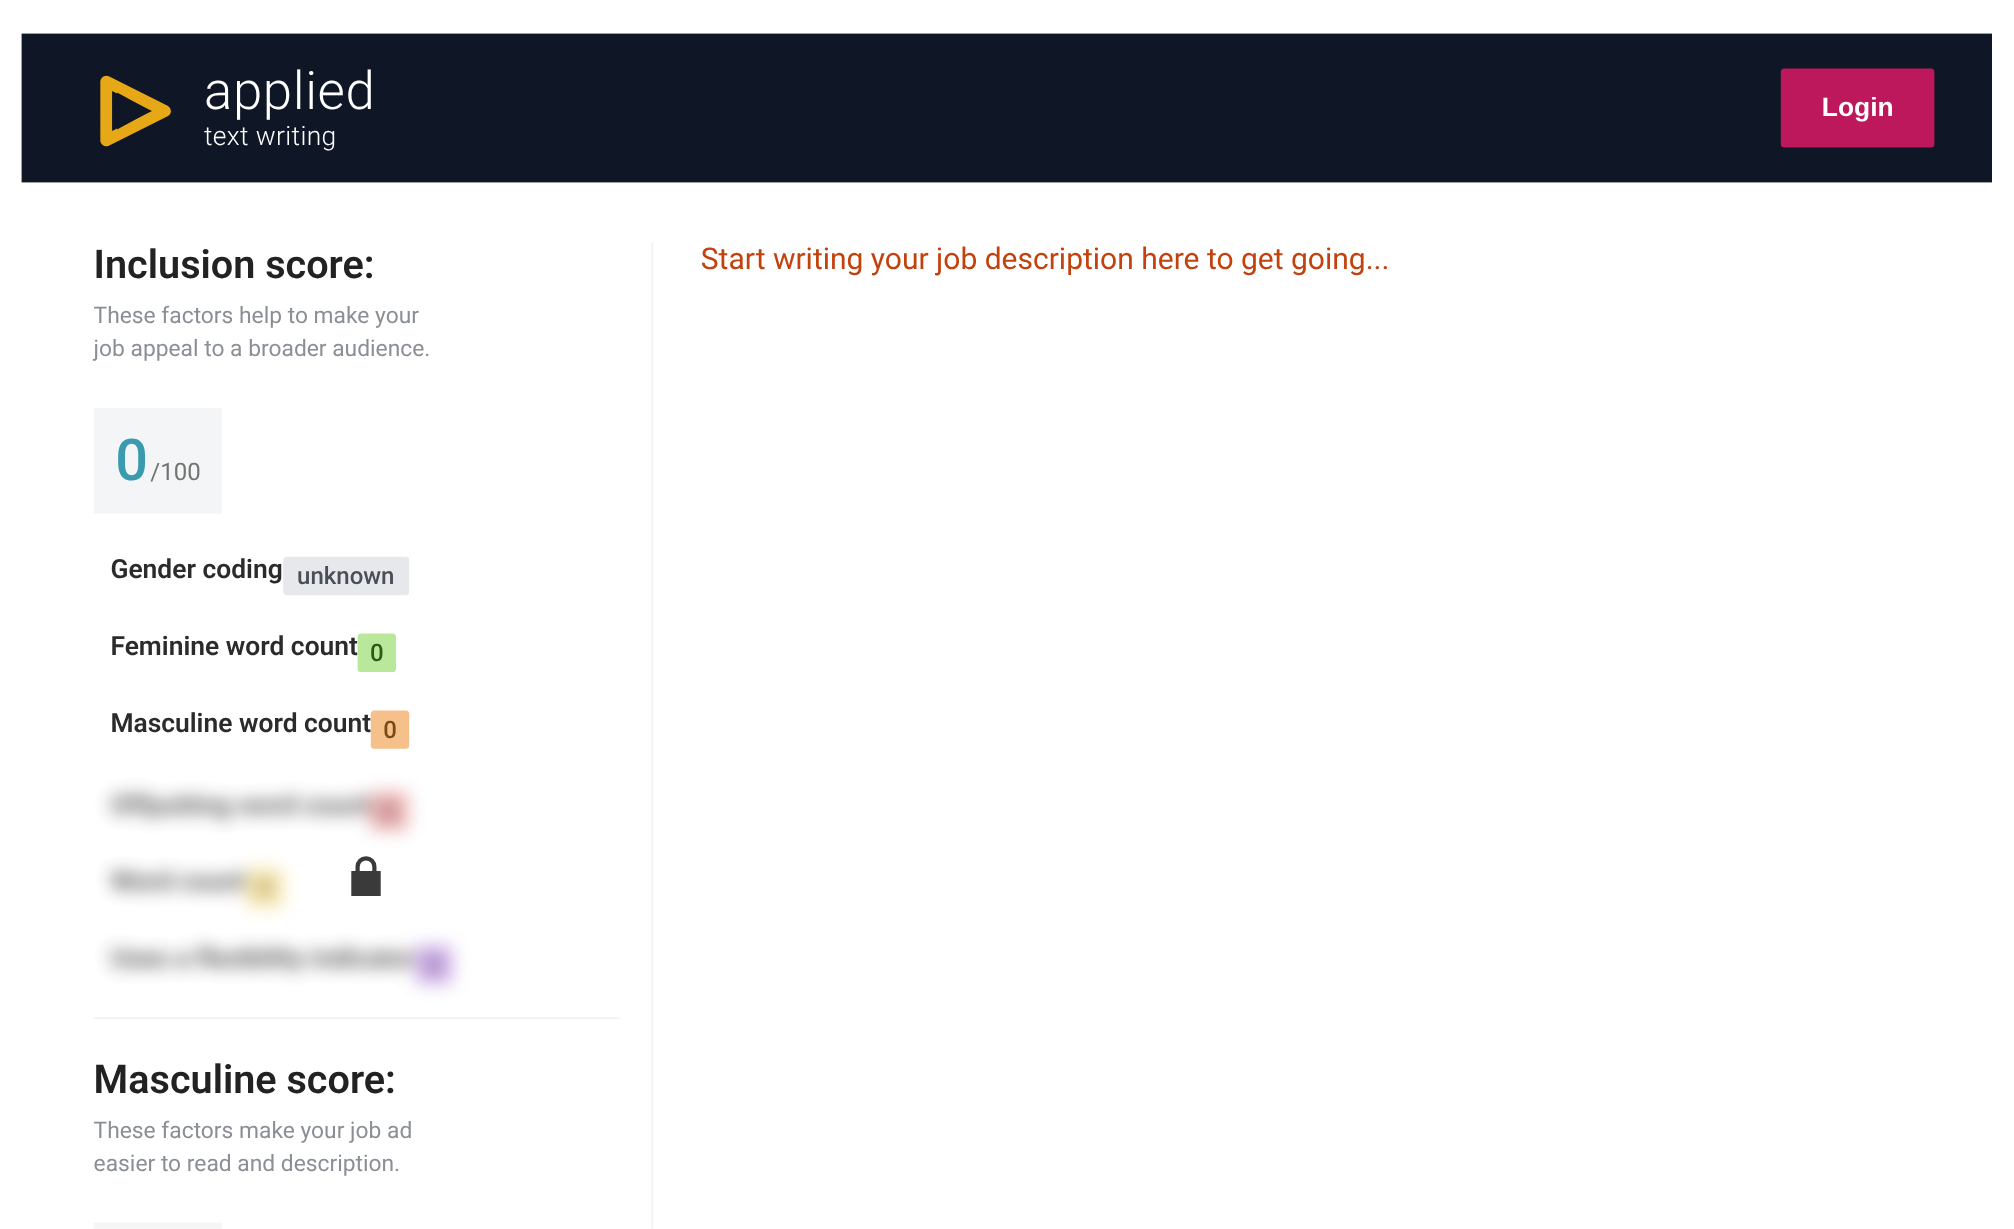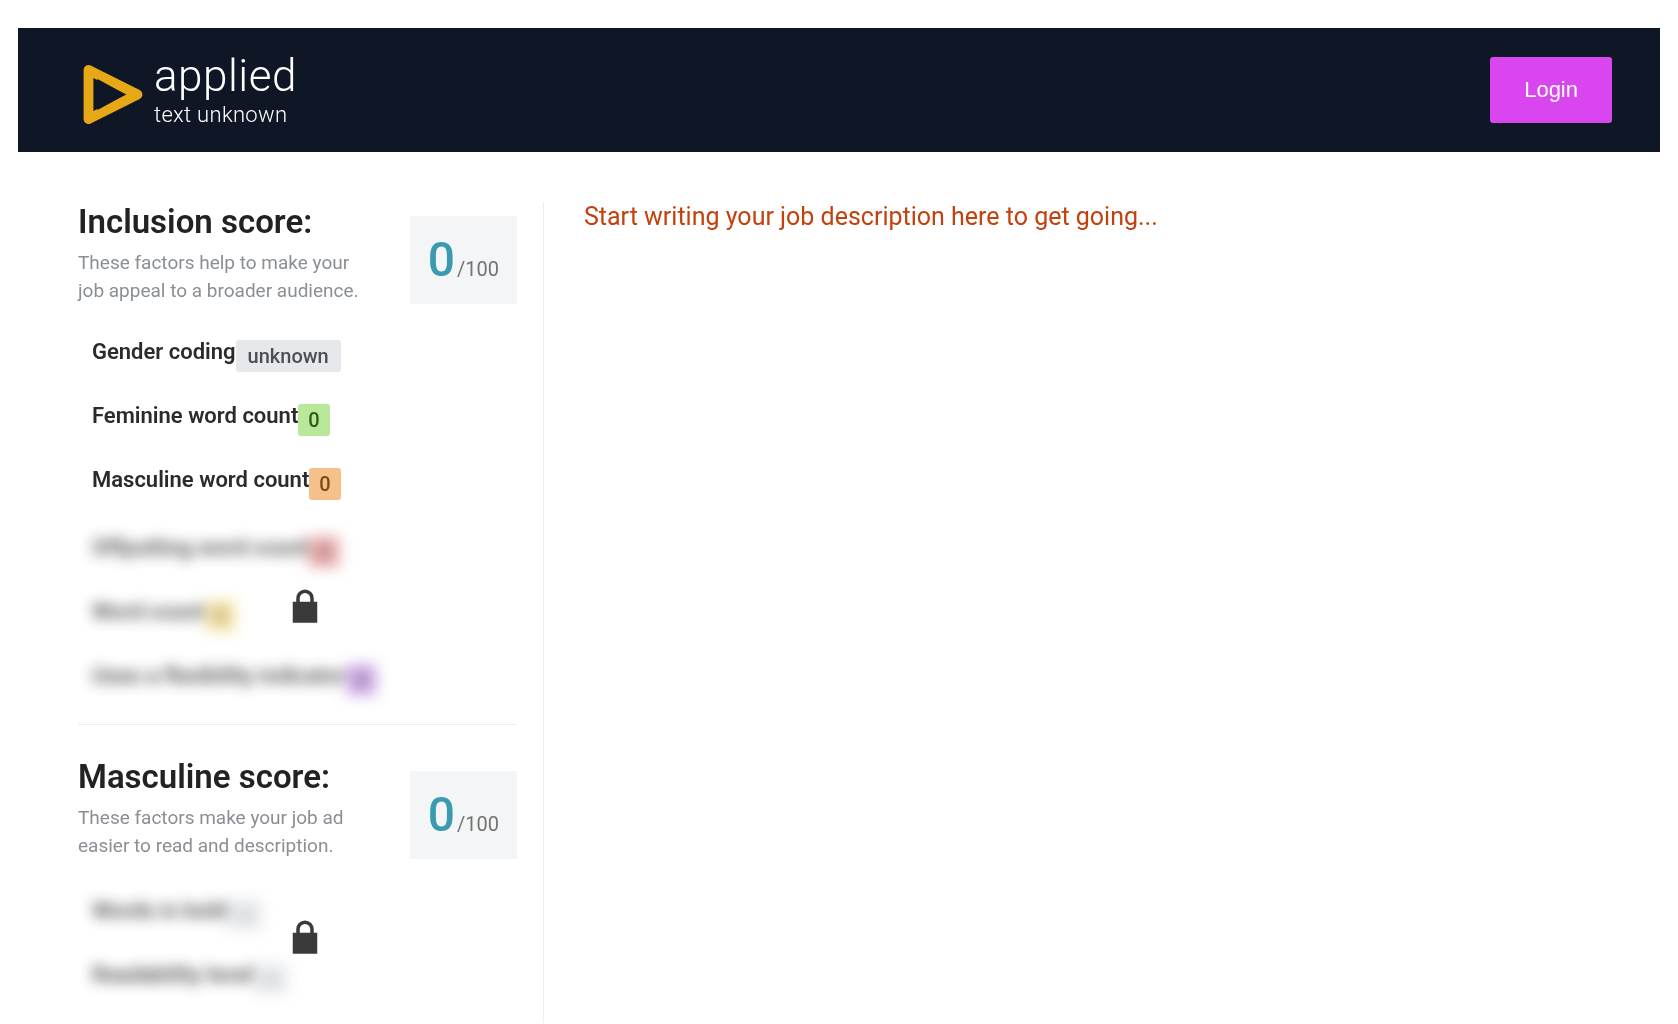--- a/index.html
+++ b/index.html
@@ -19,48 +19,48 @@
   }
   .header {
     background: #0f1626;
     display: flex;
     align-items: center;
     justify-content: space-between;
     padding: 26px 48px 26px 60px;
   }
   .logo-block {
     display: flex;
-    align-items: flex-end;
-    gap: 6px;
+    align-items: flex-start;
+    gap: 22px;
   }
   .logo-icon svg { display:block; }
   .logo-text {
     display: flex;
     flex-direction: column;
     color: #fff;
     line-height: 1;
   }
   .logo-text .brand {
     font-size: 44px;
     font-weight: 300;
     letter-spacing: 0.5px;
   }
   .logo-text .sub {
     font-size: 22px;
     font-weight: 300;
     margin-top: 6px;
     letter-spacing: 0.3px;
   }
   .login-btn {
-    background: #d946ef;
+    background: #be185d;
     color: #fff;
     border: none;
     padding: 20px 34px;
     font-size: 22px;
-    font-weight: 400;
+    font-weight: 700;
     border-radius: 3px;
     cursor: pointer;
   }
   .content {
     display: flex;
     padding: 50px 0 0 0;
   }
   .sidebar {
     width: 526px;
     padding: 0 26px 0 60px;
@@ -74,23 +74,24 @@
     color: #c2410c;
     font-size: 25px;
     font-weight: 400;
   }
 
   .score-block {
     margin-bottom: 28px;
   }
   .score-head {
     display: flex;
-    align-items: flex-end;
+    align-items: flex-start;
     justify-content: space-between;
-    gap: 20px;
+    gap: 36px;
+    flex-direction: column;
   }
   .score-title {
     font-size: 33px;
     font-weight: 600;
     color: #222;
     margin-bottom: 8px;
   }
   .score-desc {
     font-size: 19px;
     color: #8a8f95;
@@ -178,21 +179,21 @@
     <div class="header">
       <div class="logo-block">
         <span class="logo-icon">
           <svg width="70" height="70" viewBox="0 0 100 100">
             <polygon points="15,20 85,55 15,90" fill="none" stroke="#e6a817" stroke-width="14" stroke-linejoin="round"></polygon>
             <polygon points="28,33 68,55 28,77" fill="#0f1626"></polygon>
           </svg>
         </span>
         <div class="logo-text">
           <span class="brand">applied</span>
-          <span class="sub">text unknown</span>
+          <span class="sub">text writing</span>
         </div>
       </div>
       <button class="login-btn">Login</button>
     </div>
 
     <div class="content">
       <aside class="sidebar">
 
         <div class="score-block">
           <div class="score-head">

